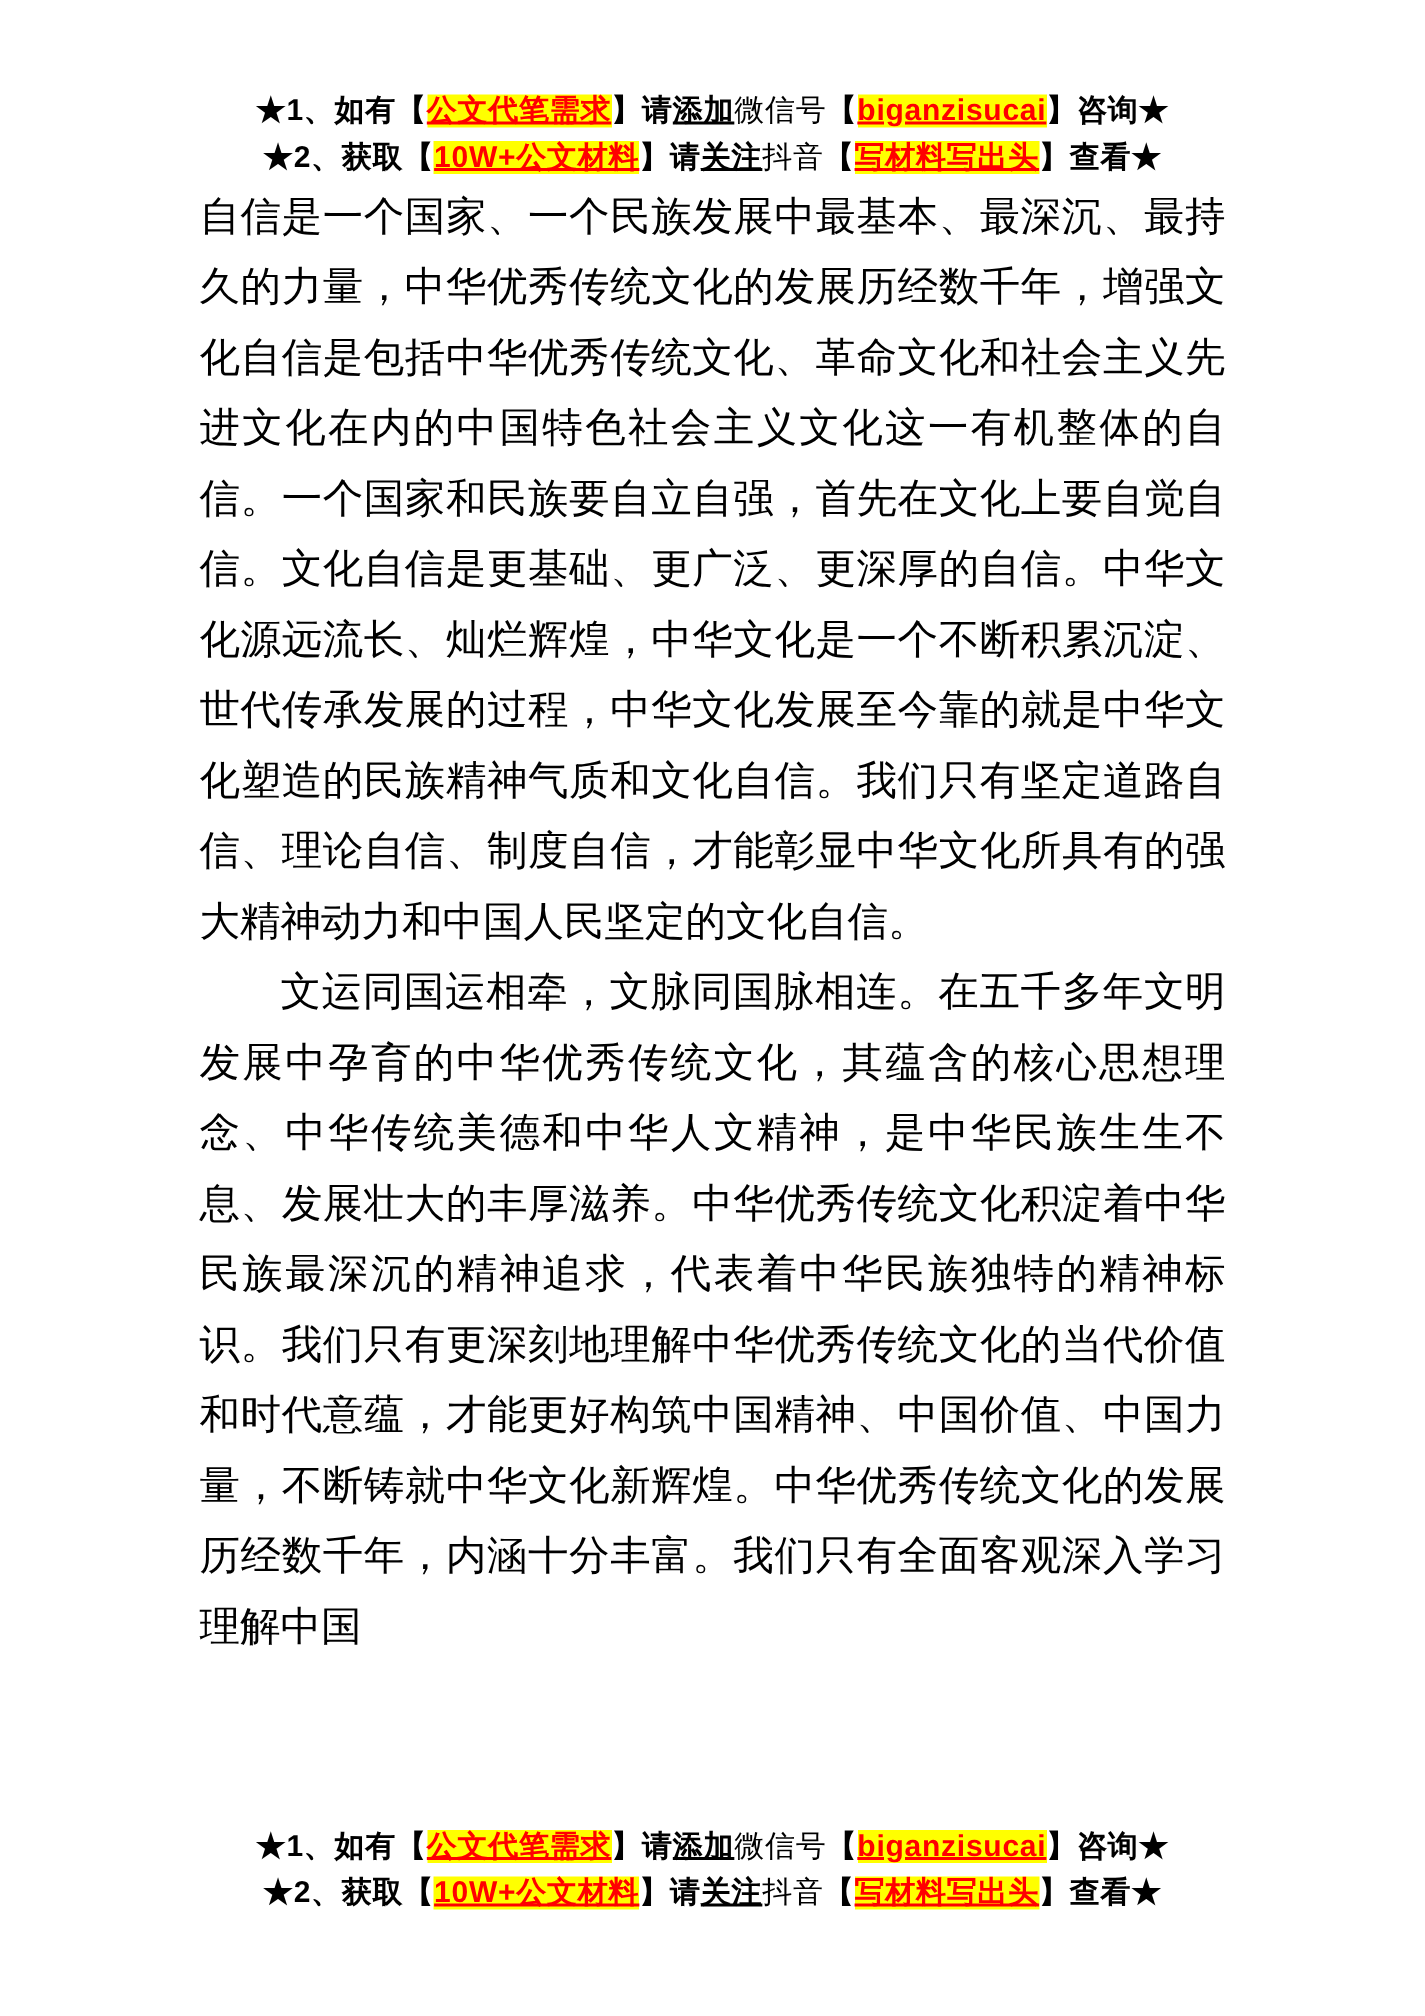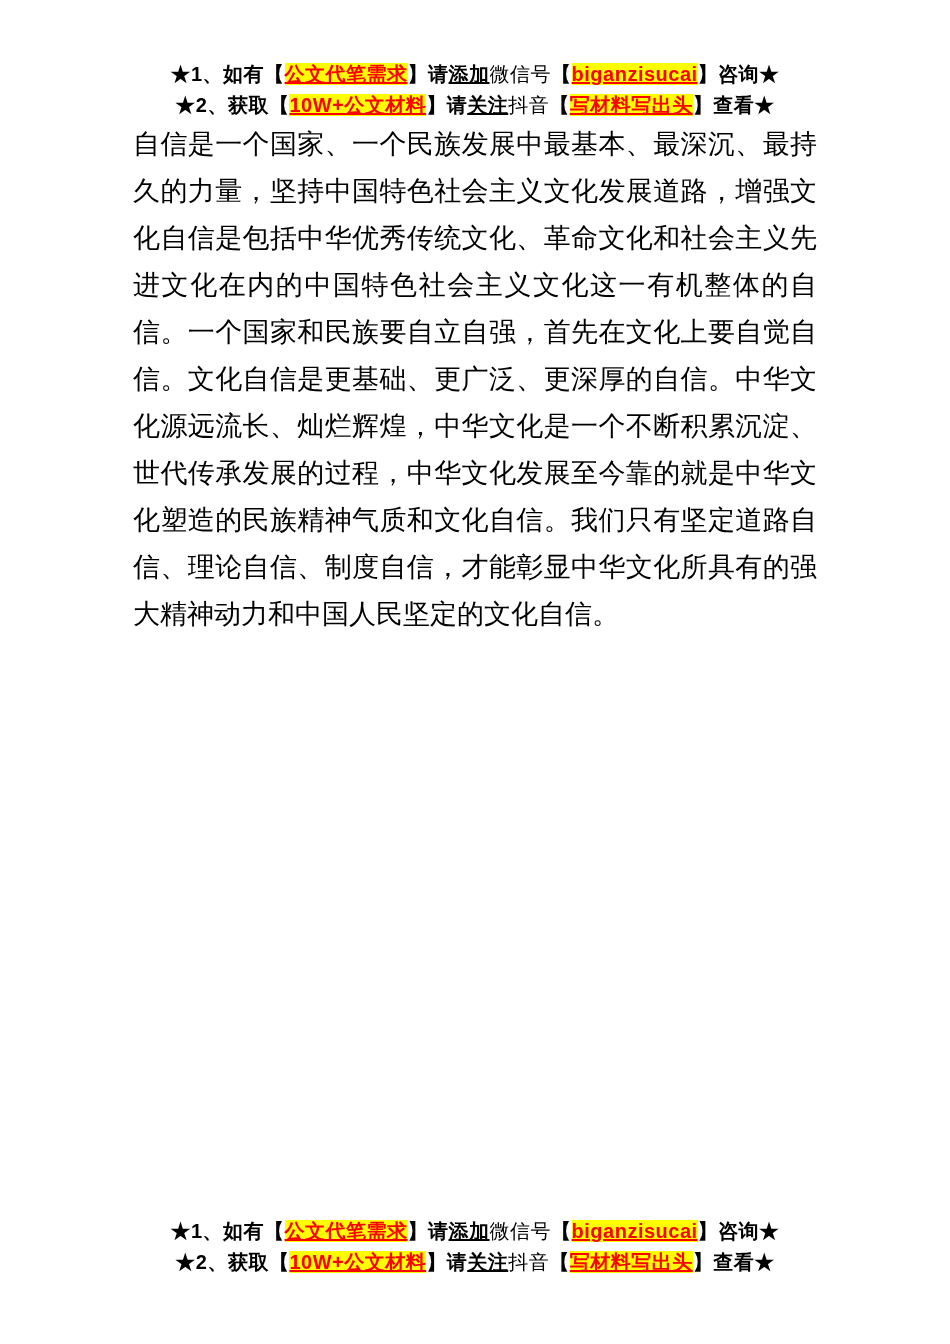--- a/index.html
+++ b/index.html
@@ -57,21 +57,22 @@
 <body>
 
 <div class="page">
 
   <div class="notice notice-header">
     <div><span>★1、如有【</span><span class="seg-hl">公文代笔需求</span><span>】请</span><span class="seg-ul">添加</span><span class="seg-plain">微信号</span><span>【</span><span class="seg-hl">biganzisucai</span><span>】咨询★</span></div>
     <div><span>★2、获取【</span><span class="seg-hl">10W+公文材料</span><span>】请</span><span class="seg-ul">关注</span><span class="seg-plain">抖音</span><span>【</span><span class="seg-hl">写材料写出头</span><span>】查看★</span></div>
   </div>
 
   <div class="doc-body">
-    <p class="para">自信是一个国家、一个民族发展中最基本、最深沉、最持久的力量，坚持中国特色社会主义文化发展道路，增强文化自信是包括中华优秀传统文化、革命文化和社会主义先进文化在内的中国特色社会主义文化这一有机整体的自信。一个国家和民族要自立自强，首先在文化上要自觉自信。文化自信是更基础、更广泛、更深厚的自信。中华文化源远流长、灿烂辉煌，中华文化是一个不断积累沉淀、世代传承发展的过程，中华文化发展至今靠的就是中华文化塑造的民族精神气质和文化自信。我们只有坚定道路自信、理论自信、制度自信，才能彰显中华文化所具有的强大精神动力和中国人民坚定的文化自信。</p>
+    <p class="para">自信是一个国家、一个民族发展中最基本、最深沉、最持久的力量，中华优秀传统文化的发展历经数千年，增强文化自信是包括中华优秀传统文化、革命文化和社会主义先进文化在内的中国特色社会主义文化这一有机整体的自信。一个国家和民族要自立自强，首先在文化上要自觉自信。文化自信是更基础、更广泛、更深厚的自信。中华文化源远流长、灿烂辉煌，中华文化是一个不断积累沉淀、世代传承发展的过程，中华文化发展至今靠的就是中华文化塑造的民族精神气质和文化自信。我们只有坚定道路自信、理论自信、制度自信，才能彰显中华文化所具有的强大精神动力和中国人民坚定的文化自信。</p>
+    <p class="para-indent">文运同国运相牵，文脉同国脉相连。在五千多年文明发展中孕育的中华优秀传统文化，其蕴含的核心思想理念、中华传统美德和中华人文精神，是中华民族生生不息、发展壮大的丰厚滋养。中华优秀传统文化积淀着中华民族最深沉的精神追求，代表着中华民族独特的精神标识。我们只有更深刻地理解中华优秀传统文化的当代价值和时代意蕴，才能更好构筑中国精神、中国价值、中国力量，不断铸就中华文化新辉煌。中华优秀传统文化的发展历经数千年，内涵十分丰富。我们只有全面客观深入学习理解中国</p>
   </div>
 
   <div class="notice notice-footer">
     <div><span>★1、如有【</span><span class="seg-hl">公文代笔需求</span><span>】请</span><span class="seg-ul">添加</span><span class="seg-plain">微信号</span><span>【</span><span class="seg-hl">biganzisucai</span><span>】咨询★</span></div>
     <div><span>★2、获取【</span><span class="seg-hl">10W+公文材料</span><span>】请</span><span class="seg-ul">关注</span><span class="seg-plain">抖音</span><span>【</span><span class="seg-hl">写材料写出头</span><span>】查看★</span></div>
   </div>
 
 </div>
 
 </body></html>

